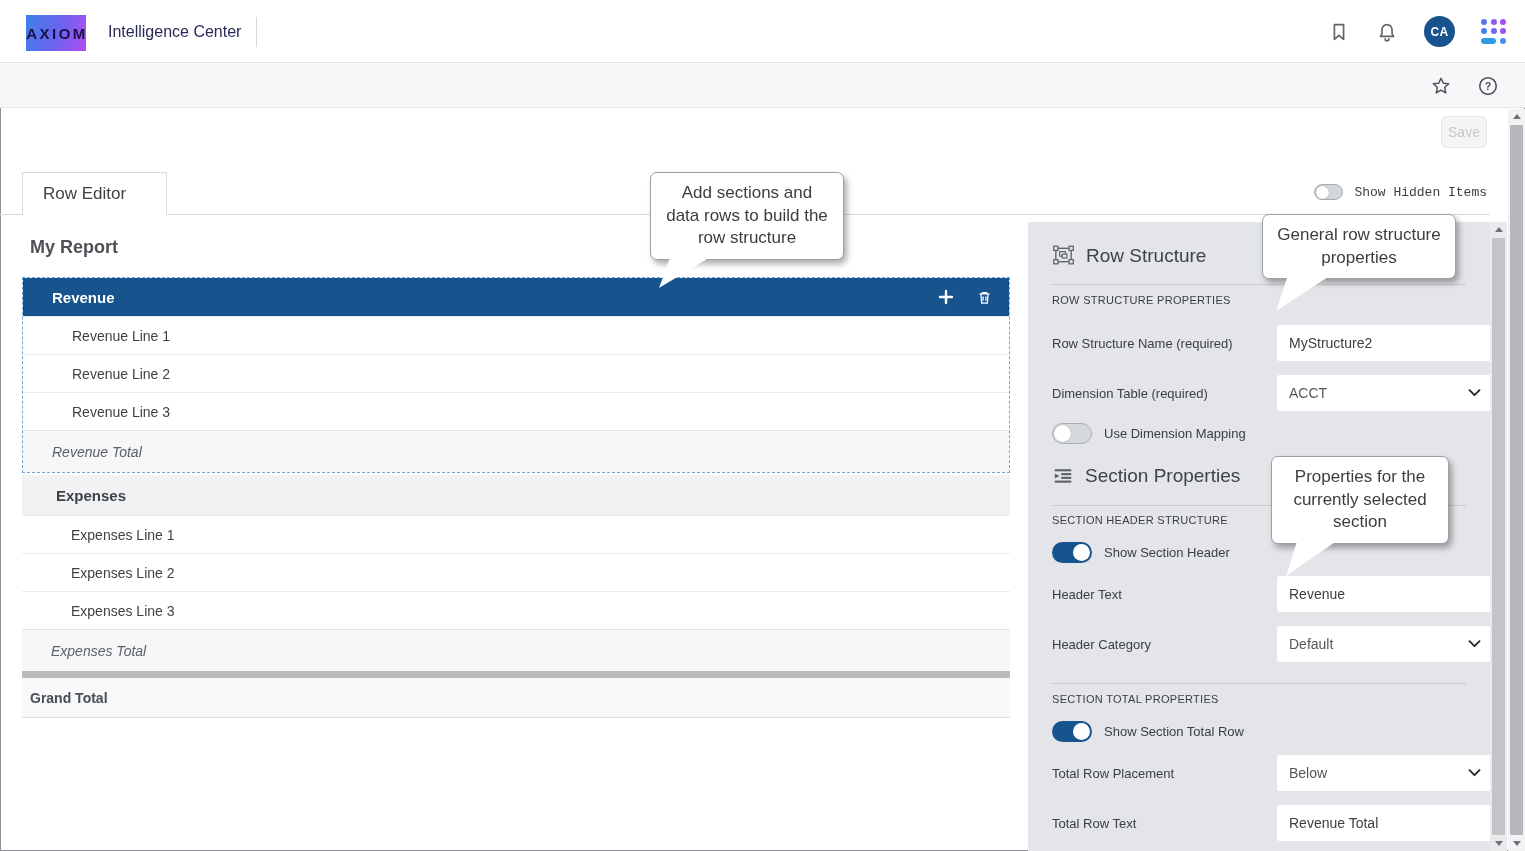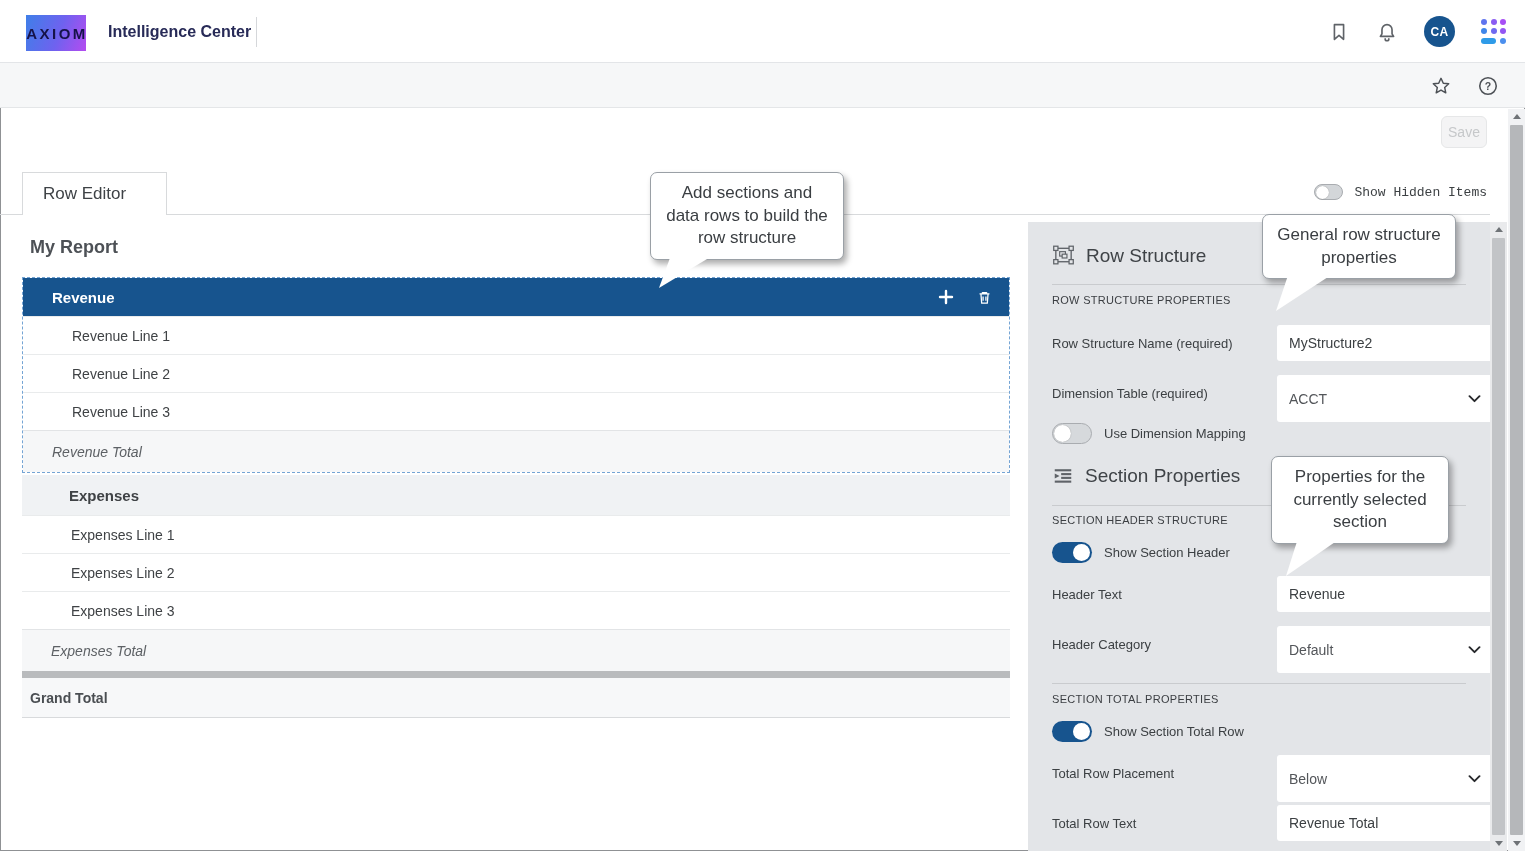--- a/index.html
+++ b/index.html
@@ -4,21 +4,21 @@
 <style>
   * { margin:0; padding:0; box-sizing:border-box; }
   html,body { width:1525px; height:851px; font-family:"Liberation Sans", sans-serif; background:#fff; overflow:hidden; }
   .screen { position:relative; width:1525px; height:851px; background:#fff; outline:1px solid #8f9194; outline-offset:-1px; }
 
   
   .top-bar { position:absolute; left:0; top:0; width:1525px; height:63px; background:#fff; border-bottom:1px solid #e3e5e8; }
   .logo-frame { position:absolute; left:26px; top:15px; width:60px; height:34px; padding:18px; background:linear-gradient(110deg,#3f7fe8 0%,#6f62ef 55%,#b44cf0 100%); }
   .logo-inner { width:100%; height:100%; background:#fff; display:flex; align-items:center; justify-content:center; }
   .logo-text { font-size:15px; font-weight:bold; letter-spacing:2.5px; color:#16124a; padding-left:2px; }
-  .product-title { position:absolute; left:108px; top:0; height:63px; display:flex; align-items:center; font-size:16px; font-weight:700; color:#272a57; }
+  .product-title { position:absolute; left:108px; top:0; height:63px; display:flex; align-items:center; font-size:16px; font-weight:400; color:#272a57; }
   .hdr-divider { position:absolute; left:256px; top:17px; width:1px; height:30px; background:#d5d7da; }
   .hdr-icons { position:absolute; right:18px; top:0; height:63px; display:flex; align-items:center; gap:26px; }
   .icon-btn { background:none; border:none; cursor:pointer; display:flex; align-items:center; justify-content:center; padding:0; }
   .avatar { width:31px; height:31px; border-radius:50%; background:#17548e; color:#fff; font-size:12px; font-weight:bold; display:flex; align-items:center; justify-content:center; letter-spacing:.4px; }
   .apps-grid { width:26px; height:26px; display:grid; grid-template-columns:repeat(3,1fr); grid-template-rows:repeat(3,1fr); gap:3px; }
   .apps-grid i { width:6px; height:6px; border-radius:50%; display:block; }
   .apps-grid .pill { width:15px; height:6px; border-radius:3px; grid-column:1/3; }
 
   
   .toolbar2 { position:absolute; left:0; top:63px; width:1525px; height:45px; background:#f6f7f8; border-bottom:1px solid #e4e6e8; }
@@ -45,38 +45,38 @@
   .toggle.lg.off .knob { width:17px; height:17px; top:1px; left:1px; box-shadow:0 0 1px rgba(0,0,0,.4); }
   .toggle.lg.on { background:#17548e; }
   .toggle.lg.on .knob { width:17px; height:17px; top:2px; right:2px; }
 
   
   .report-title { position:absolute; left:30px; top:237px; font-size:18px; font-weight:bold; color:#4d5156; }
   .rows-wrap { position:absolute; left:22px; top:277px; width:988px; }
   .sec-selected { border:1px dashed #74a4d4; }
   .row-hdr-blue { height:38px; background:#17548e; color:#fff; display:flex; align-items:center; padding:0 14px 0 29px; cursor:pointer; }
   .row-hdr-blue .t { font-size:15px; font-weight:bold; flex:1; }
-  .row-hdr-gray { height:40px; background:#f0f2f4; display:flex; align-items:center; padding-left:47px; font-size:15px; font-weight:bold; color:#3f4245; cursor:pointer; }
+  .row-hdr-gray { height:40px; background:#f0f2f4; display:flex; align-items:center; padding-left:34px; font-size:15px; font-weight:bold; color:#3f4245; cursor:pointer; }
   .data-row { height:38px; background:#fff; display:flex; align-items:center; padding-left:49px; font-size:14px; color:#3f4245; border-top:1px solid #e9ebec; cursor:pointer; }
   .total-row { height:42px; background:#f6f7f8; display:flex; align-items:center; padding-left:29px; font-size:14px; font-style:italic; color:#5d6165; border-top:1px solid #e2e4e6; cursor:pointer; }
   .sec-gap { height:2px; background:#fff; }
   .thick-bar { height:7px; background:#b9bbbd; }
   .grand-row { height:40px; background:#f7f8f9; display:flex; align-items:center; padding-left:8px; font-size:14px; font-weight:bold; color:#4a4e52; border-bottom:1px solid #d8dadc; cursor:pointer; }
   .hdr-actions { display:flex; align-items:center; gap:16px; }
   .hdr-actions .icon-btn { width:22px; height:22px; }
 
   
   .panel { position:absolute; left:1028px; top:222px; width:462px; height:629px; background:#e3e5e8; }
   .p-head { position:absolute; left:24px; display:flex; align-items:center; gap:11px; font-size:19px; color:#3f4347; }
   .p-div { position:absolute; left:24px; width:414px; height:1px; background:#c9cbce; }
   .p-cap { position:absolute; left:24px; font-size:11px; font-weight:normal; letter-spacing:.3px; color:#3b3e42; }
   .p-field { position:absolute; left:24px; width:417px; height:36px; }
   .p-field .flabel { position:absolute; left:0; top:0; height:36px; display:flex; align-items:center; font-size:13px; color:#3c4043; }
   .field-input { position:absolute; left:225px; top:0; width:216px; height:36px; background:#fff; border:none; border-radius:3px; padding:0 12px; font-size:14px; color:#3c4043; font-family:"Liberation Sans",sans-serif; outline:none; }
-  .field-select { position:absolute; left:225px; top:0; width:216px; height:47px; background:#fff; border-radius:3px; display:flex; align-items:center; justify-content:space-between; padding:0 12px; font-size:14px; color:#53565a; cursor:pointer; }
+  .field-select { position:absolute; left:225px; top:0; width:216px; height:36px; background:#fff; border-radius:3px; display:flex; align-items:center; justify-content:space-between; padding:0 12px; font-size:14px; color:#53565a; cursor:pointer; }
   .p-toggle-row { position:absolute; left:24px; display:flex; align-items:center; gap:12px; font-size:13px; color:#3c4043; }
 
   
   .scrollbar { position:absolute; display:flex; flex-direction:column; align-items:center; }
   .sb-outer { left:1508px; top:109px; width:17px; height:742px; background:#f1f2f4; }
   .sb-inner { left:1490px; top:222px; width:17px; height:629px; background:#e9eaec; }
   .sb-arrow { width:17px; height:15px; display:flex; align-items:center; justify-content:center; cursor:pointer; flex:none; }
   .tri-up { width:0; height:0; border-left:4px solid transparent; border-right:4px solid transparent; border-bottom:5px solid #6f7377; }
   .tri-down { width:0; height:0; border-left:4px solid transparent; border-right:4px solid transparent; border-top:5px solid #6f7377; }
   .sb-thumb { width:13px; border-radius:1px; cursor:pointer; flex:1; margin:1px 0; }

